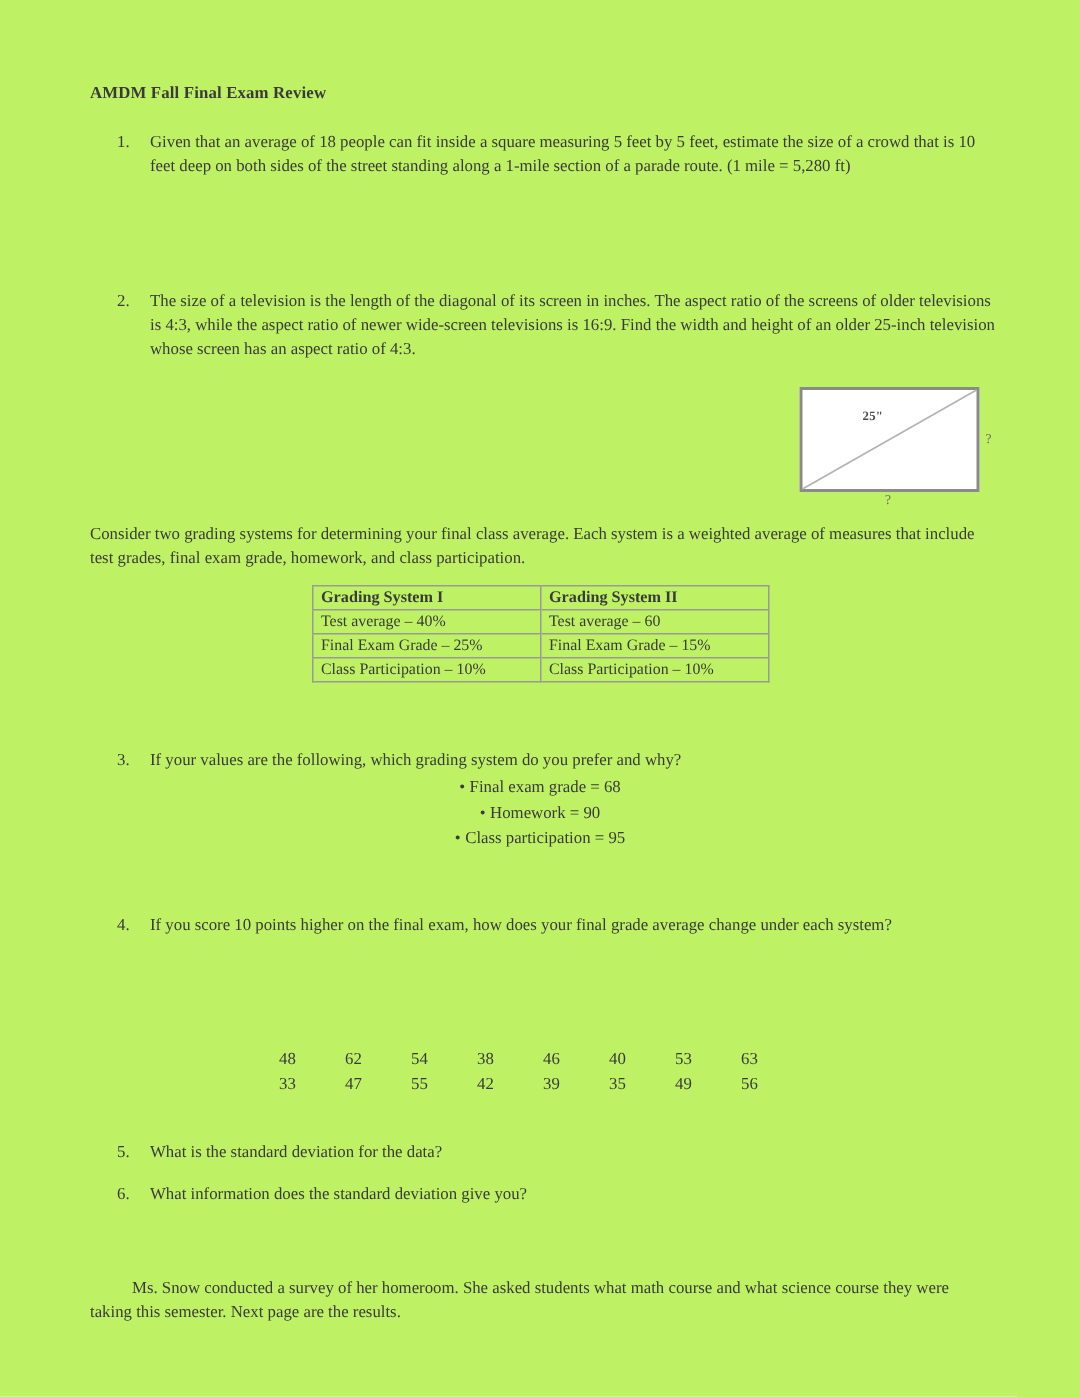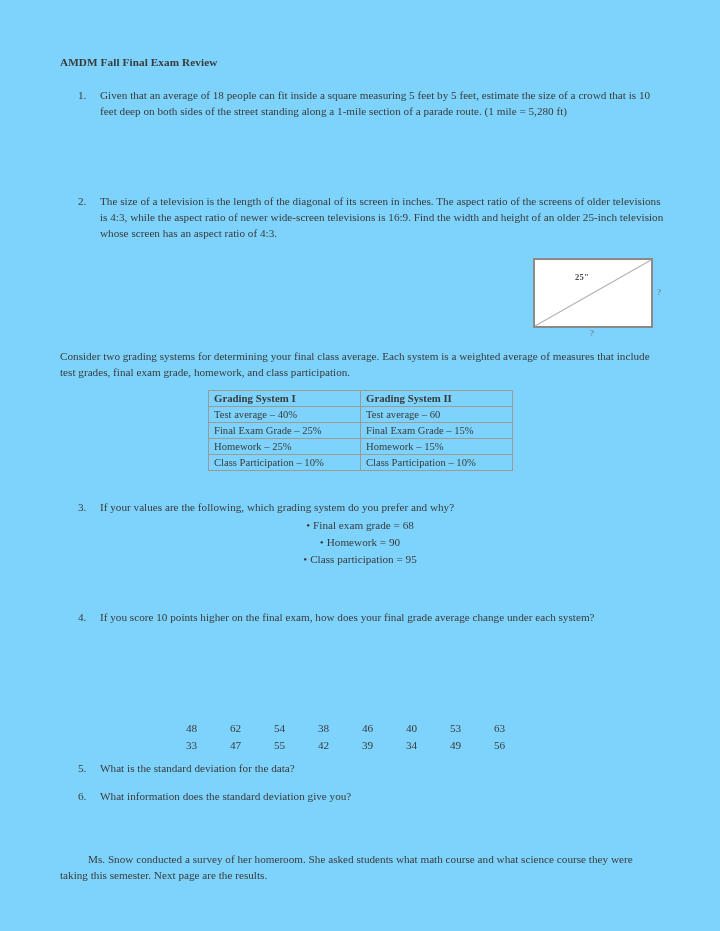--- a/index.html
+++ b/index.html
@@ -14,21 +14,21 @@
     font-family: "Liberation Serif", "DejaVu Serif", serif;
     color: #3b3b3b;
     overflow: hidden;
     -webkit-font-smoothing: antialiased;
   }
   .page {
     position: absolute;
     left: 0; top: 0;
     width: 720px;
     height: 931px;
-    background: #7dd3fc;
+    background: #bef264;
   }
   .doc-title {
     position: absolute;
     left: 60px;
     top: 56px;
     font-size: 11.2px;
     font-weight: bold;
     letter-spacing: .1px;
     color: #3a3a3a;
   }
@@ -159,21 +159,20 @@
 
   
   .data-grid {
     position: absolute;
     left: 186px;
     top: 698px;
     font-size: 11.2px;
     line-height: 1.50;
     color: #3a3a3a;
     border-collapse: collapse;
-    margin-top: 22px;
   }
   .data-grid td {
     width: 44px;
     text-align: left;
     padding: 0;
     height: 16px;
   }
 </style>
 </head>
 <body>
@@ -214,24 +213,20 @@
     <tbody>
       <tr>
         <td>Test average – 40%</td>
         <td>Test average – 60</td>
       </tr>
       <tr>
         <td>Final Exam Grade – 25%</td>
         <td>Final Exam Grade – 15%</td>
       </tr>
       <tr>
-        <td>Homework – 25%</td>
-        <td>Homework – 15%</td>
-      </tr>
-      <tr>
         <td>Class Participation – 10%</td>
         <td>Class Participation – 10%</td>
       </tr>
     </tbody>
   </table>
 
   <div class="q" id="q3">
     <div class="num">3.</div>
     <div class="body">If your values are the following, which grading system do you prefer and why?</div>
   </div>
@@ -259,21 +254,21 @@
         <td>40</td>
         <td>53</td>
         <td>63</td>
       </tr>
       <tr>
         <td>33</td>
         <td>47</td>
         <td>55</td>
         <td>42</td>
         <td>39</td>
-        <td>34</td>
+        <td>35</td>
         <td>49</td>
         <td>56</td>
       </tr>
     </tbody>
   </table>
 
   <div class="q" id="q5">
     <div class="num">5.</div>
     <div class="body">What is the standard deviation for the data?</div>
   </div>

